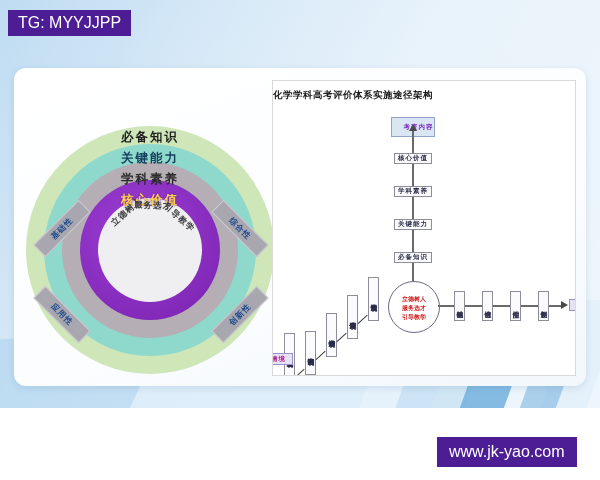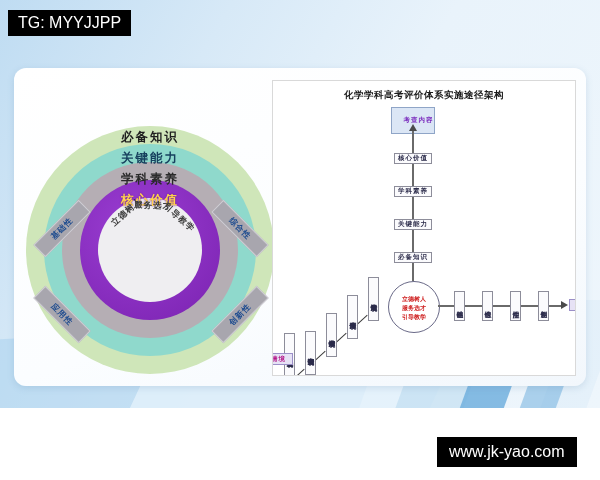--- a/index.html
+++ b/index.html
@@ -88,21 +88,21 @@
   .w-ne{left:182px;top:94px;transform:rotate(45deg);}
   .w-sw{left:4px;top:180px;transform:rotate(45deg);}
   .w-se{left:182px;top:180px;transform:rotate(-45deg);}
 
   
   .right-pane{
     position:absolute;left:258px;top:12px;width:302px;height:294px;
     background:#ffffff;border:1px solid #d9d9d9;overflow:hidden;
   }
   .rt-title{
-    position:absolute;left:0;top:8px;width:302px;text-align:center;
+    position:absolute;left:0;top:8px;width:302px;
     font-size:9.5px;font-weight:bold;color:#1a1a1a;letter-spacing:.5px;
     font-family:"DejaVu Sans","Liberation Sans",sans-serif;
   }
   .nbox{
     position:absolute;border:1px solid #8d8d9a;background:#fbfbfd;
     color:#2b2b4a;font-size:6.5px;font-weight:bold;text-align:center;
     font-family:"DejaVu Sans","Liberation Sans",sans-serif;
     box-sizing:border-box;
   }
   .vbox{writing-mode:vertical-rl;text-orientation:upright;letter-spacing:0px;
@@ -124,21 +124,21 @@
   .circle-core{
     position:absolute;width:50px;height:50px;border-radius:50%;
     border:1.2px solid #6a6a88;background:#fff;color:#cf2020;
     font-size:6px;font-weight:bold;line-height:9px;text-align:center;
     display:flex;flex-direction:column;align-items:center;justify-content:center;
     font-family:"DejaVu Sans","Liberation Sans",sans-serif;
   }
 
   
   .wm{
-    position:absolute;background:#000000;color:#ffffff;
+    position:absolute;background:#4c1d95;color:#ffffff;
     font-family:"Liberation Sans","DejaVu Sans",sans-serif;
     text-align:right;
   }
   .wm-tl{left:8px;top:10px;padding:4px 10px;font-size:16px;}
   .wm-br{left:437px;top:437px;padding:6px 12px;font-size:16px;}
 </style>
 </head>
 <body>
 
 <div id="stage">
@@ -177,21 +177,21 @@
         <div class="wing w-nw">基础性</div>
         <div class="wing w-ne">综合性</div>
         <div class="wing w-sw">应用性</div>
         <div class="wing w-se">创新性</div>
       </div>
     </div>
 
     <div class="right-pane">
       <div class="rt-title">化学学科高考评价体系实施途径架构</div>
 
-      <div class="nbox hbox accent-blue" style="left:118px;top:26px;width:44px;height:27px;padding-left:11px;">考查内容</div>
+      <div class="nbox hbox accent-blue" style="left:118px;top:36px;width:44px;height:20px;padding-left:11px;">考查内容</div>
       <div class="arrow-up" style="left:136px;top:43px;"></div>
       <div class="vline" style="left:139px;top:50px;height:22px;"></div>
 
       <div class="nbox hbox" style="left:121px;top:72px;width:38px;height:11px;">核心价值</div>
       <div class="vline" style="left:139px;top:83px;height:22px;"></div>
 
       <div class="nbox hbox" style="left:121px;top:105px;width:38px;height:11px;">学科素养</div>
       <div class="vline" style="left:139px;top:116px;height:22px;"></div>
 
       <div class="nbox hbox" style="left:121px;top:138px;width:38px;height:11px;">关键能力</div>

